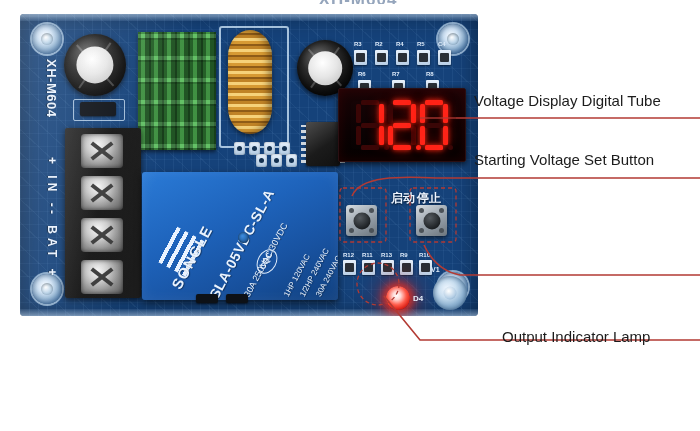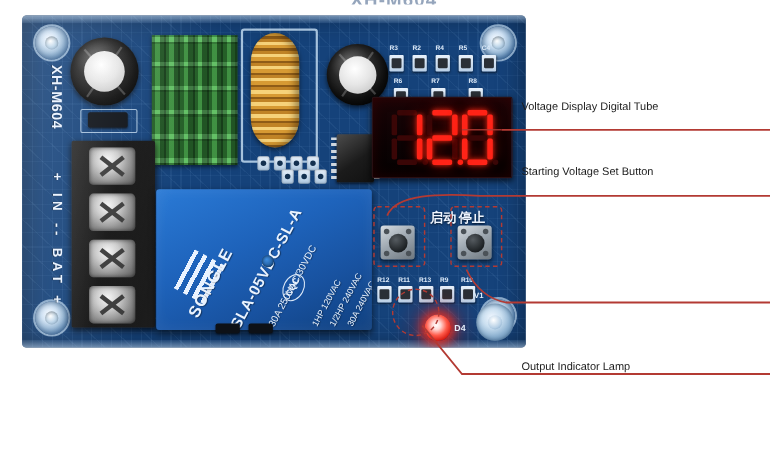--- a/index.html
+++ b/index.html
@@ -411,27 +411,27 @@
   
   .anno-svg {
     position: absolute; left: 0; top: 0;
     width: 700px; height: 431px;
     pointer-events: none;
   }
   .callout {
     position: absolute;
     color: #1c1c1c;
     font-family: "Liberation Sans", sans-serif;
-    font-size: 10px;
+    font-size: 15px;
     white-space: nowrap;
   }
   .co-1 { left: 474px; top: 92px; }
   .co-2 { left: 474px; top: 151px; }
   .co-3 { left: 474px; top: 249px; }
-  .co-4 { left: 474px; top: 328px; }
+  .co-4 { left: 502px; top: 328px; }
 </style>
 </head>
 <body>
 
 <div id="stage">
 
   <div class="title-sliver">XH-M604</div>
 
   <div class="board">
     <div class="rail top"></div>

